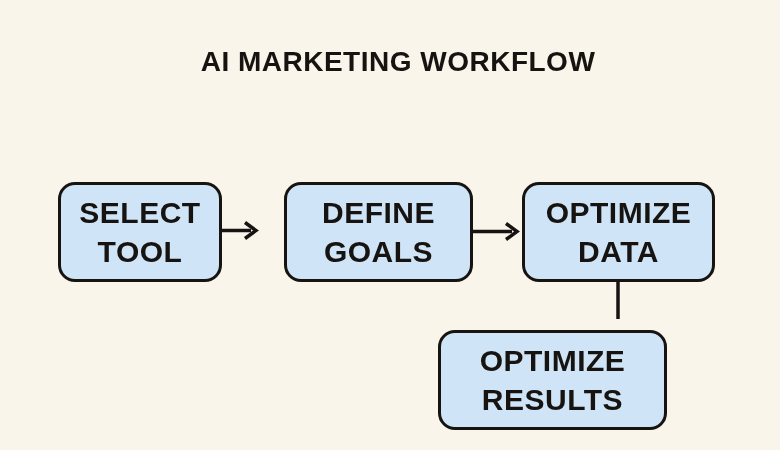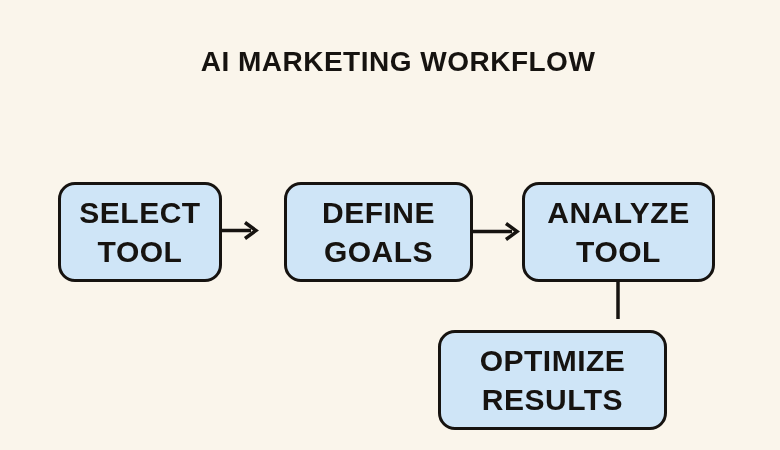--- a/index.html
+++ b/index.html
@@ -97,20 +97,20 @@
 
   <div class="node" id="node-select-tool">
     <span class="node-label">SELECT TOOL</span>
   </div>
 
   <div class="node" id="node-define-goals">
     <span class="node-label">DEFINE GOALS</span>
   </div>
 
   <div class="node" id="node-analyze-data">
-    <span class="node-label">ANALYZE TOOL</span>
+    <span class="node-label">OPTIMIZE DATA</span>
   </div>
 
   <div class="node" id="node-optimize-results">
     <span class="node-label">OPTIMIZE RESULTS</span>
   </div>
 
 </div>
 
 </body></html>

